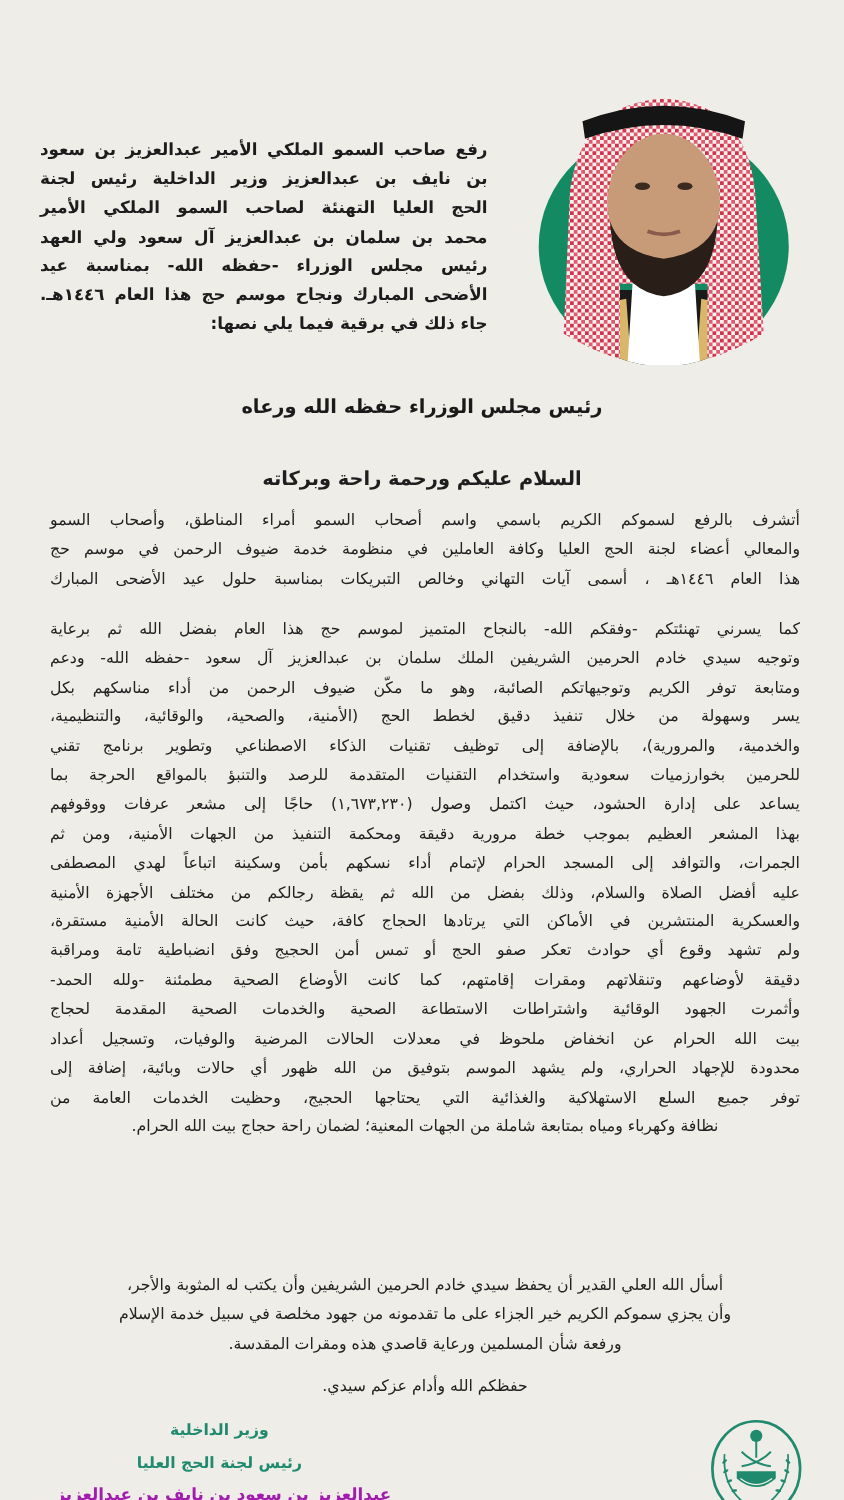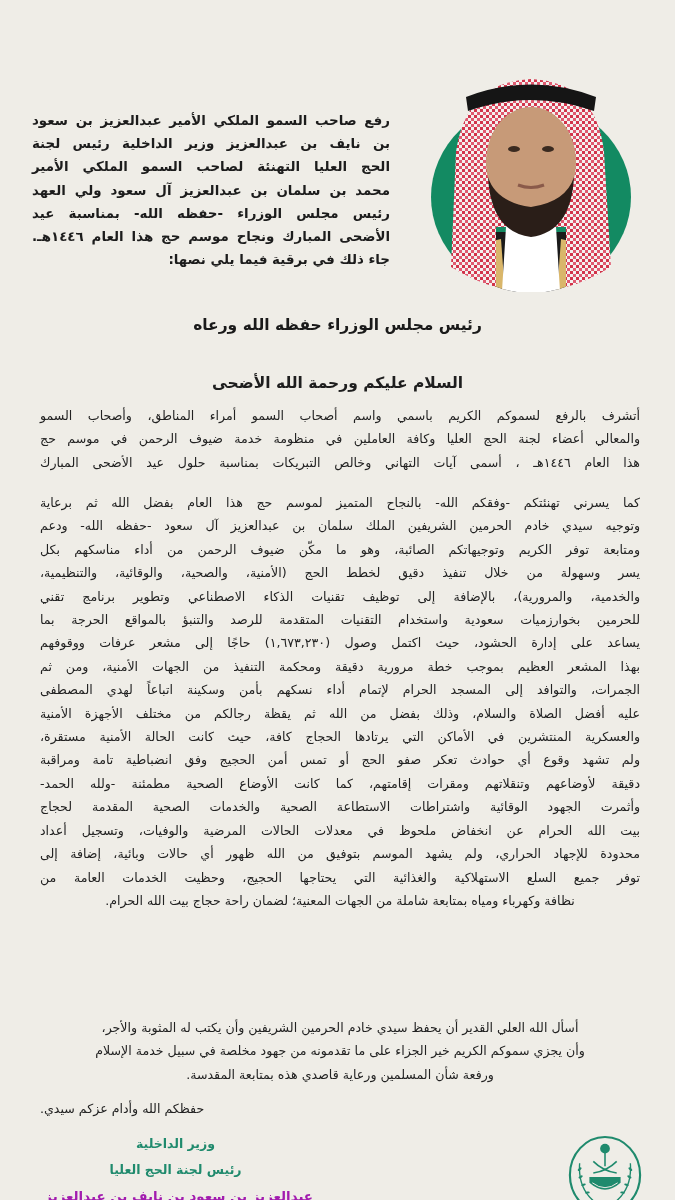--- a/index.html
+++ b/index.html
@@ -83,21 +83,21 @@
   .para .line { display: block; white-space: nowrap; text-align: justify; text-align-last: justify; }
   .para .line.center { text-align: center; text-align-last: center; }
 
   .p1 { top: 375px; }
   .p2 { top: 462px; }
   .p3 { top: 987px; }
   .closing {
     position: absolute;
     left: 40px; width: 600px;
     top: 1068px;
-    text-align: left;
+    text-align: center;
     font-size: 12.6px;
     line-height: 23px;
     color: #222;
   }
 
   .signature {
     position: absolute;
     left: 38px;
     width: 275px;
     top: 1102px;
@@ -171,21 +171,21 @@
       <ellipse cx="122" cy="82" rx="6" ry="3" fill="#3a2a20"></ellipse>
       <path d="M92 118 Q105 123 118 118" stroke="#8a5a4a" stroke-width="3" fill="none"></path>
       <path d="M40 30 Q105 5 170 30 L168 44 Q105 22 42 44 Z" fill="#151515"></path>
     </svg>
   </div>
 
   <div class="addressee">
     <div>رئيس مجلس الوزراء حفظه الله ورعاه</div>
   </div>
 
-  <div class="greeting">السلام عليكم ورحمة الله الأضحى</div>
+  <div class="greeting">السلام عليكم ورحمة راحة وبركاته</div>
 
   <div class="para p1">
     <span class="line">أتشرف بالرفع لسموكم الكريم باسمي واسم أصحاب السمو أمراء المناطق، وأصحاب السمو</span>
     <span class="line">والمعالي أعضاء لجنة الحج العليا وكافة العاملين في منظومة خدمة ضيوف الرحمن في موسم حج</span>
     <span class="line">هذا العام ١٤٤٦هـ ، أسمى آيات التهاني وخالص التبريكات بمناسبة حلول عيد الأضحى المبارك</span>
   </div>
 
   <div class="para p2">
     <span class="line">كما يسرني تهنئتكم -وفقكم الله- بالنجاح المتميز لموسم حج هذا العام بفضل الله ثم برعاية</span>
     <span class="line">وتوجيه سيدي خادم الحرمين الشريفين الملك سلمان بن عبدالعزيز آل سعود -حفظه الله- ودعم</span>
@@ -203,21 +203,21 @@
     <span class="line">وأثمرت الجهود الوقائية واشتراطات الاستطاعة الصحية والخدمات الصحية المقدمة لحجاج</span>
     <span class="line">بيت الله الحرام عن انخفاض ملحوظ في معدلات الحالات المرضية والوفيات، وتسجيل أعداد</span>
     <span class="line">محدودة للإجهاد الحراري، ولم يشهد الموسم بتوفيق من الله ظهور أي حالات وبائية، إضافة إلى</span>
     <span class="line">توفر جميع السلع الاستهلاكية والغذائية التي يحتاجها الحجيج، وحظيت الخدمات العامة من</span>
     <span class="line center">نظافة وكهرباء ومياه بمتابعة شاملة من الجهات المعنية؛ لضمان راحة حجاج بيت الله الحرام.</span>
   </div>
 
   <div class="para p3">
     <span class="line center">أسأل الله العلي القدير أن يحفظ سيدي خادم الحرمين الشريفين وأن يكتب له المثوبة والأجر،</span>
     <span class="line center">وأن يجزي سموكم الكريم خير الجزاء على ما تقدمونه من جهود مخلصة في سبيل خدمة الإسلام</span>
-    <span class="line center">ورفعة شأن المسلمين ورعاية قاصدي هذه بمتابعة المقدسة.</span>
+    <span class="line center">ورفعة شأن المسلمين ورعاية قاصدي هذه ومقرات المقدسة.</span>
   </div>
 
   <div class="closing">حفظكم الله وأدام عزكم سيدي.</div>
 
   <div class="signature">
     <span class="sig-title">وزير الداخلية</span>
     <span class="sig-title">رئيس لجنة الحج العليا</span>
     <span class="sig-name">عبدالعزيز بن سعود بن نايف بن عبدالعزيز</span>
   </div>
 

